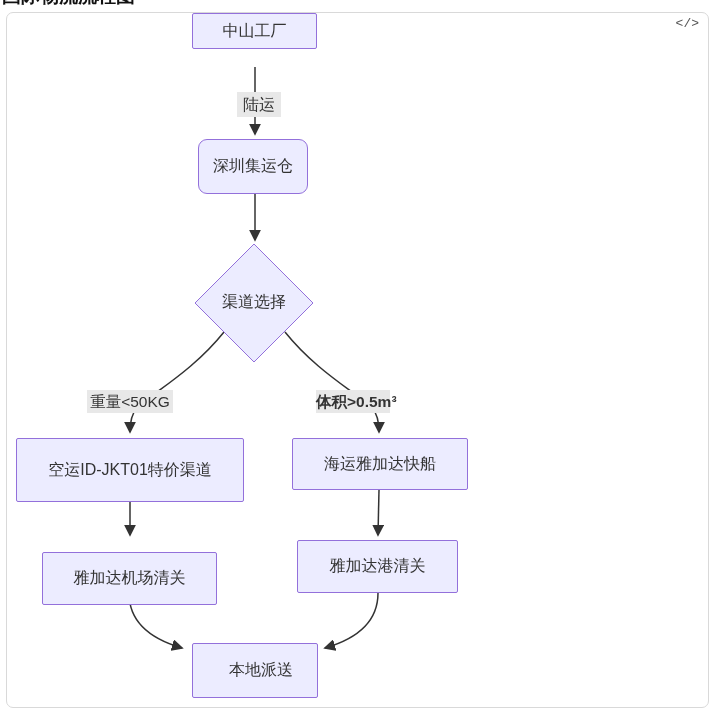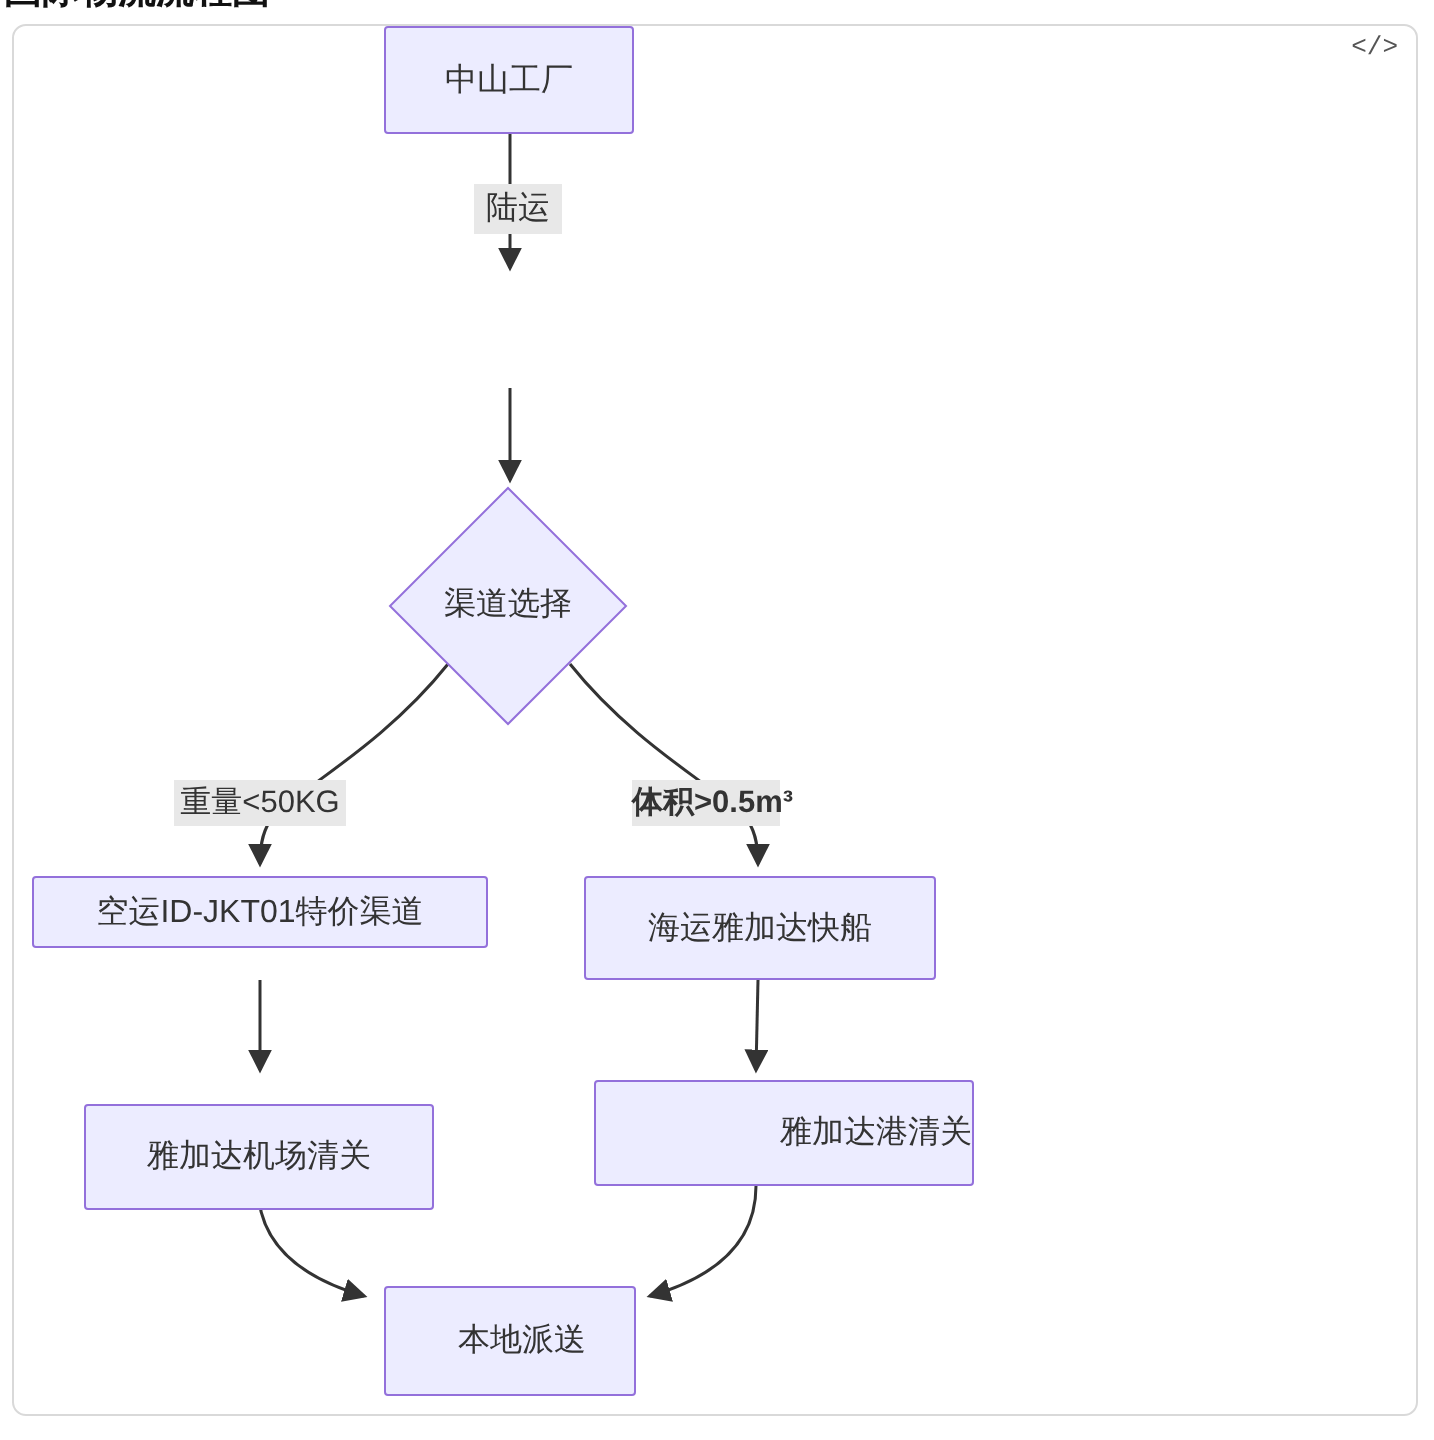--- a/index.html
+++ b/index.html
@@ -124,42 +124,45 @@
 
     <path d="M379,490 L378,535" fill="none" stroke="#333333" stroke-width="1.5" marker-end="url(#arrow)"></path>
 
     <path d="M129,593 C129,617 144,637 182,648" fill="none" stroke="#333333" stroke-width="1.5" marker-end="url(#arrow)"></path>
 
     <path d="M378,593 C378,617 363,637 325,648" fill="none" stroke="#333333" stroke-width="1.5" marker-end="url(#arrow)"></path>
 
     <polygon points="254,244 313,303 254,362 195,303" fill="#ECECFF" stroke="#9370DB" stroke-width="1"></polygon>
   </svg>
 
-  <div class="node sq" style="left:192px; top:13px;  width:125px; height:54px;">
+  <div class="node sq" style="left:192px; top:13px;  width:125px; height:36px;">
     <span>中山工厂</span>
   </div>
 
+  <div class="node rnd" style="left:198px; top:139px; width:110px; height:55px;">
+    <span>深圳集运仓</span>
+  </div>
 
   <div class="diamond-label" style="left:195px; top:292px; width:118px;">
     <span>渠道选择</span>
   </div>
 
-  <div class="node sq" style="left:16px;  top:438px; width:228px; height:36px;">
+  <div class="node sq" style="left:16px;  top:438px; width:228px; height:64px;">
     <span>空运ID-JKT01特价渠道</span>
   </div>
 
   <div class="node sq" style="left:292px; top:438px; width:176px; height:52px;align-items:center;">
     <span>海运雅加达快船</span>
   </div>
 
   <div class="node sq" style="left:42px;  top:540px; width:175px; height:53px;margin-top:12px;">
     <span>雅加达机场清关</span>
   </div>
 
-  <div class="node sq" style="left:297px; top:540px; width:190px; height:53px;justify-content:flex-end;">
+  <div class="node sq" style="left:297px; top:540px; width:161px; height:53px;">
     <span>雅加达港清关</span>
   </div>
 
   <div class="node sq" style="left:192px; top:643px; width:126px; height:55px;padding-left:12px;">
     <span>本地派送</span>
   </div>
 
   <div class="edge-label" style="left:237px; top:92px; width:44px; height:25px; line-height:25px; font-size:16px;">陆运</div>
 
   <div class="edge-label" style="left:87px; top:390px; width:86px; height:23px;">重量&lt;50KG</div>

